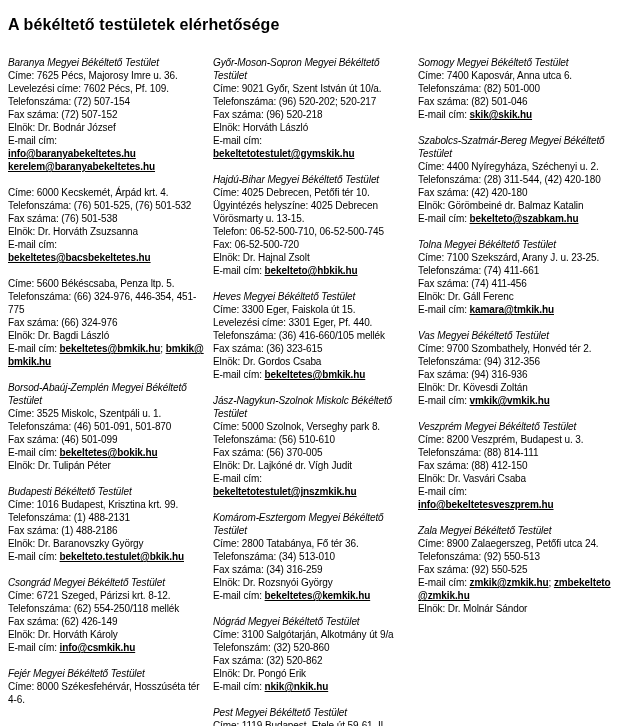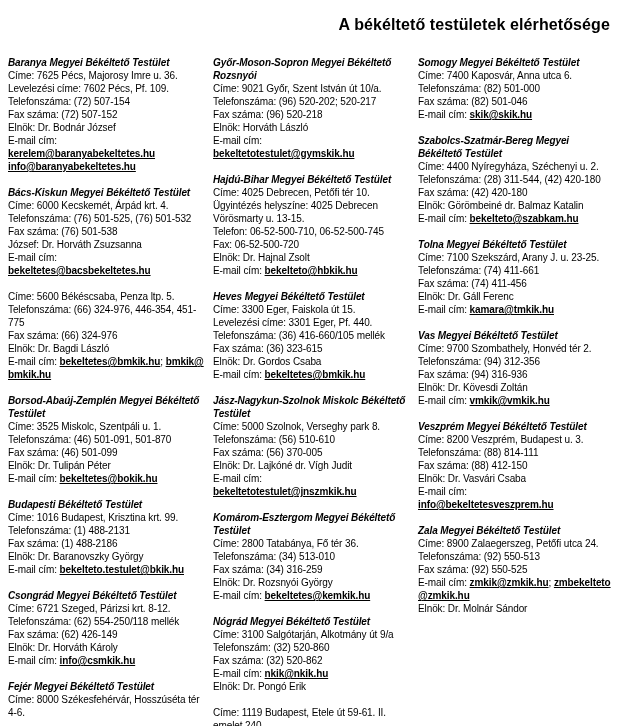--- a/index.html
+++ b/index.html
@@ -10,42 +10,42 @@
     font-family: "Liberation Sans", sans-serif;
   }
   .page {
     width: 618px;
     min-height: 726px;
     box-sizing: border-box;
     padding: 12px 8px 10px 8px;
     background: #ffffff;
   }
   .page-title {
-    text-align: right;
+    text-align: left;
     font-size: 16px;
     font-weight: bold;
     margin: 4px 0 22px 0;
     letter-spacing: 0.1px;
   }
   .columns {
     display: flex;
     gap: 9px;
   }
   .column {
     width: 196px;
     flex: 0 0 196px;
   }
   .entry {
     margin: 0 0 13px 0;
     font-size: 10px;
     line-height: 13px;
     letter-spacing: -0.1px;
   }
   .entry-heading {
-    font-weight: bold;
+    font-weight: normal;
     font-style: italic;
   }
   .entry-line { }
   .email-link {
     font-weight: bold;
     color: #000000;
     word-break: break-all;
   }
 </style>
 </head>
@@ -56,46 +56,45 @@
   <div class="columns">
     <div class="column">
         <div class="entry">
           <div class="entry-heading">Baranya Megyei Békéltető Testület</div>
           <div class="entry-line"><span>Címe: 7625 Pécs, Majorosy Imre u. 36.</span></div>
           <div class="entry-line"><span>Levelezési címe: 7602 Pécs, Pf. 109.</span></div>
           <div class="entry-line"><span>Telefonszáma: (72) 507-154</span></div>
           <div class="entry-line"><span>Fax száma: (72) 507-152</span></div>
           <div class="entry-line"><span>Elnök: Dr. Bodnár József</span></div>
           <div class="entry-line"><span>E-mail cím:</span></div>
+          <div class="entry-line"><a class="email-link" href="#">info@baranyabekeltetes.hu</a></div>
           <div class="entry-line"><a class="email-link" href="#">kerelem@baranyabekeltetes.hu</a></div>
-          <div class="entry-line"><a class="email-link" href="#">info@baranyabekeltetes.hu</a></div>
-        </div>
-        <div class="entry">
-          <div class="entry-heading">Bács-Kiskun Megyei Békéltető Testület</div>
+        </div>
+        <div class="entry">
           <div class="entry-line"><span>Címe: 6000 Kecskemét, Árpád krt. 4.</span></div>
           <div class="entry-line"><span>Telefonszáma: (76) 501-525, (76) 501-532</span></div>
           <div class="entry-line"><span>Fax száma: (76) 501-538</span></div>
-          <div class="entry-line"><span>József: Dr. Horváth Zsuzsanna</span></div>
+          <div class="entry-line"><span>Elnök: Dr. Horváth Zsuzsanna</span></div>
           <div class="entry-line"><span>E-mail cím:</span></div>
           <div class="entry-line"><a class="email-link" href="#">bekeltetes@bacsbekeltetes.hu</a></div>
         </div>
         <div class="entry">
           <div class="entry-line"><span>Címe: 5600 Békéscsaba, Penza ltp. 5.</span></div>
           <div class="entry-line"><span>Telefonszáma: (66) 324-976, 446-354, 451-775</span></div>
           <div class="entry-line"><span>Fax száma: (66) 324-976</span></div>
           <div class="entry-line"><span>Elnök: Dr. Bagdi László</span></div>
           <div class="entry-line"><span>E-mail cím: </span><a class="email-link" href="#">bekeltetes@bmkik.hu</a><span>; </span><a class="email-link" href="#">bmkik@bmkik.hu</a></div>
         </div>
         <div class="entry">
           <div class="entry-heading">Borsod-Abaúj-Zemplén Megyei Békéltető Testület</div>
           <div class="entry-line"><span>Címe: 3525 Miskolc, Szentpáli u. 1.</span></div>
           <div class="entry-line"><span>Telefonszáma: (46) 501-091, 501-870</span></div>
           <div class="entry-line"><span>Fax száma: (46) 501-099</span></div>
+          <div class="entry-line"><span>E-mail cím: </span><a class="email-link" href="#">bekeltetes@bokik.hu</a></div>
           <div class="entry-line"><span>Elnök: Dr. Tulipán Péter</span></div>
-          <div class="entry-line"><span>E-mail cím: </span><a class="email-link" href="#">bekeltetes@bokik.hu</a></div>
         </div>
         <div class="entry">
           <div class="entry-heading">Budapesti Békéltető Testület</div>
           <div class="entry-line"><span>Címe: 1016 Budapest, Krisztina krt. 99.</span></div>
           <div class="entry-line"><span>Telefonszáma: (1) 488-2131</span></div>
           <div class="entry-line"><span>Fax száma: (1) 488-2186</span></div>
           <div class="entry-line"><span>Elnök: Dr. Baranovszky György</span></div>
           <div class="entry-line"><span>E-mail cím: </span><a class="email-link" href="#">bekelteto.testulet@bkik.hu</a></div>
         </div>
         <div class="entry">
@@ -106,21 +105,21 @@
           <div class="entry-line"><span>Elnök: Dr. Horváth Károly</span></div>
           <div class="entry-line"><span>E-mail cím: </span><a class="email-link" href="#">info@csmkik.hu</a></div>
         </div>
         <div class="entry">
           <div class="entry-heading">Fejér Megyei Békéltető Testület</div>
           <div class="entry-line"><span>Címe: 8000 Székesfehérvár, Hosszúséta tér 4-6.</span></div>
         </div>
       </div>
     <div class="column">
         <div class="entry">
-          <div class="entry-heading">Győr-Moson-Sopron Megyei Békéltető Rozsnyói</div>
+          <div class="entry-heading">Győr-Moson-Sopron Megyei Békéltető Testület</div>
           <div class="entry-line"><span>Címe: 9021 Győr, Szent István út 10/a.</span></div>
           <div class="entry-line"><span>Telefonszáma: (96) 520-202; 520-217</span></div>
           <div class="entry-line"><span>Fax száma: (96) 520-218</span></div>
           <div class="entry-line"><span>Elnök: Horváth László</span></div>
           <div class="entry-line"><span>E-mail cím:</span></div>
           <div class="entry-line"><a class="email-link" href="#">bekeltetotestulet@gymskik.hu</a></div>
         </div>
         <div class="entry">
           <div class="entry-heading">Hajdú-Bihar Megyei Békéltető Testület</div>
           <div class="entry-line"><span>Címe: 4025 Debrecen, Petőfi tér 10.</span></div>
@@ -154,24 +153,25 @@
           <div class="entry-line"><span>Telefonszáma: (34) 513-010</span></div>
           <div class="entry-line"><span>Fax száma: (34) 316-259</span></div>
           <div class="entry-line"><span>Elnök: Dr. Rozsnyói György</span></div>
           <div class="entry-line"><span>E-mail cím: </span><a class="email-link" href="#">bekeltetes@kemkik.hu</a></div>
         </div>
         <div class="entry">
           <div class="entry-heading">Nógrád Megyei Békéltető Testület</div>
           <div class="entry-line"><span>Címe: 3100 Salgótarján, Alkotmány út 9/a</span></div>
           <div class="entry-line"><span>Telefonszám: (32) 520-860</span></div>
           <div class="entry-line"><span>Fax száma: (32) 520-862</span></div>
+          <div class="entry-line"><span>Elnök: Dr. Pongó Erik</span></div>
           <div class="entry-line"><span>E-mail cím: </span><a class="email-link" href="#">nkik@nkik.hu</a></div>
-          <div class="entry-line"><span>Elnök: Dr. Pongó Erik</span></div>
-        </div>
-        <div class="entry">
+        </div>
+        <div class="entry">
+          <div class="entry-heading">Pest Megyei Békéltető Testület</div>
           <div class="entry-line"><span>Címe: 1119 Budapest, Etele út 59-61. II. emelet 240.</span></div>
         </div>
       </div>
     <div class="column">
         <div class="entry">
           <div class="entry-heading">Somogy Megyei Békéltető Testület</div>
           <div class="entry-line"><span>Címe: 7400 Kaposvár, Anna utca 6.</span></div>
           <div class="entry-line"><span>Telefonszáma: (82) 501-000</span></div>
           <div class="entry-line"><span>Fax száma: (82) 501-046</span></div>
           <div class="entry-line"><span>E-mail cím: </span><a class="email-link" href="#">skik@skik.hu</a></div>

